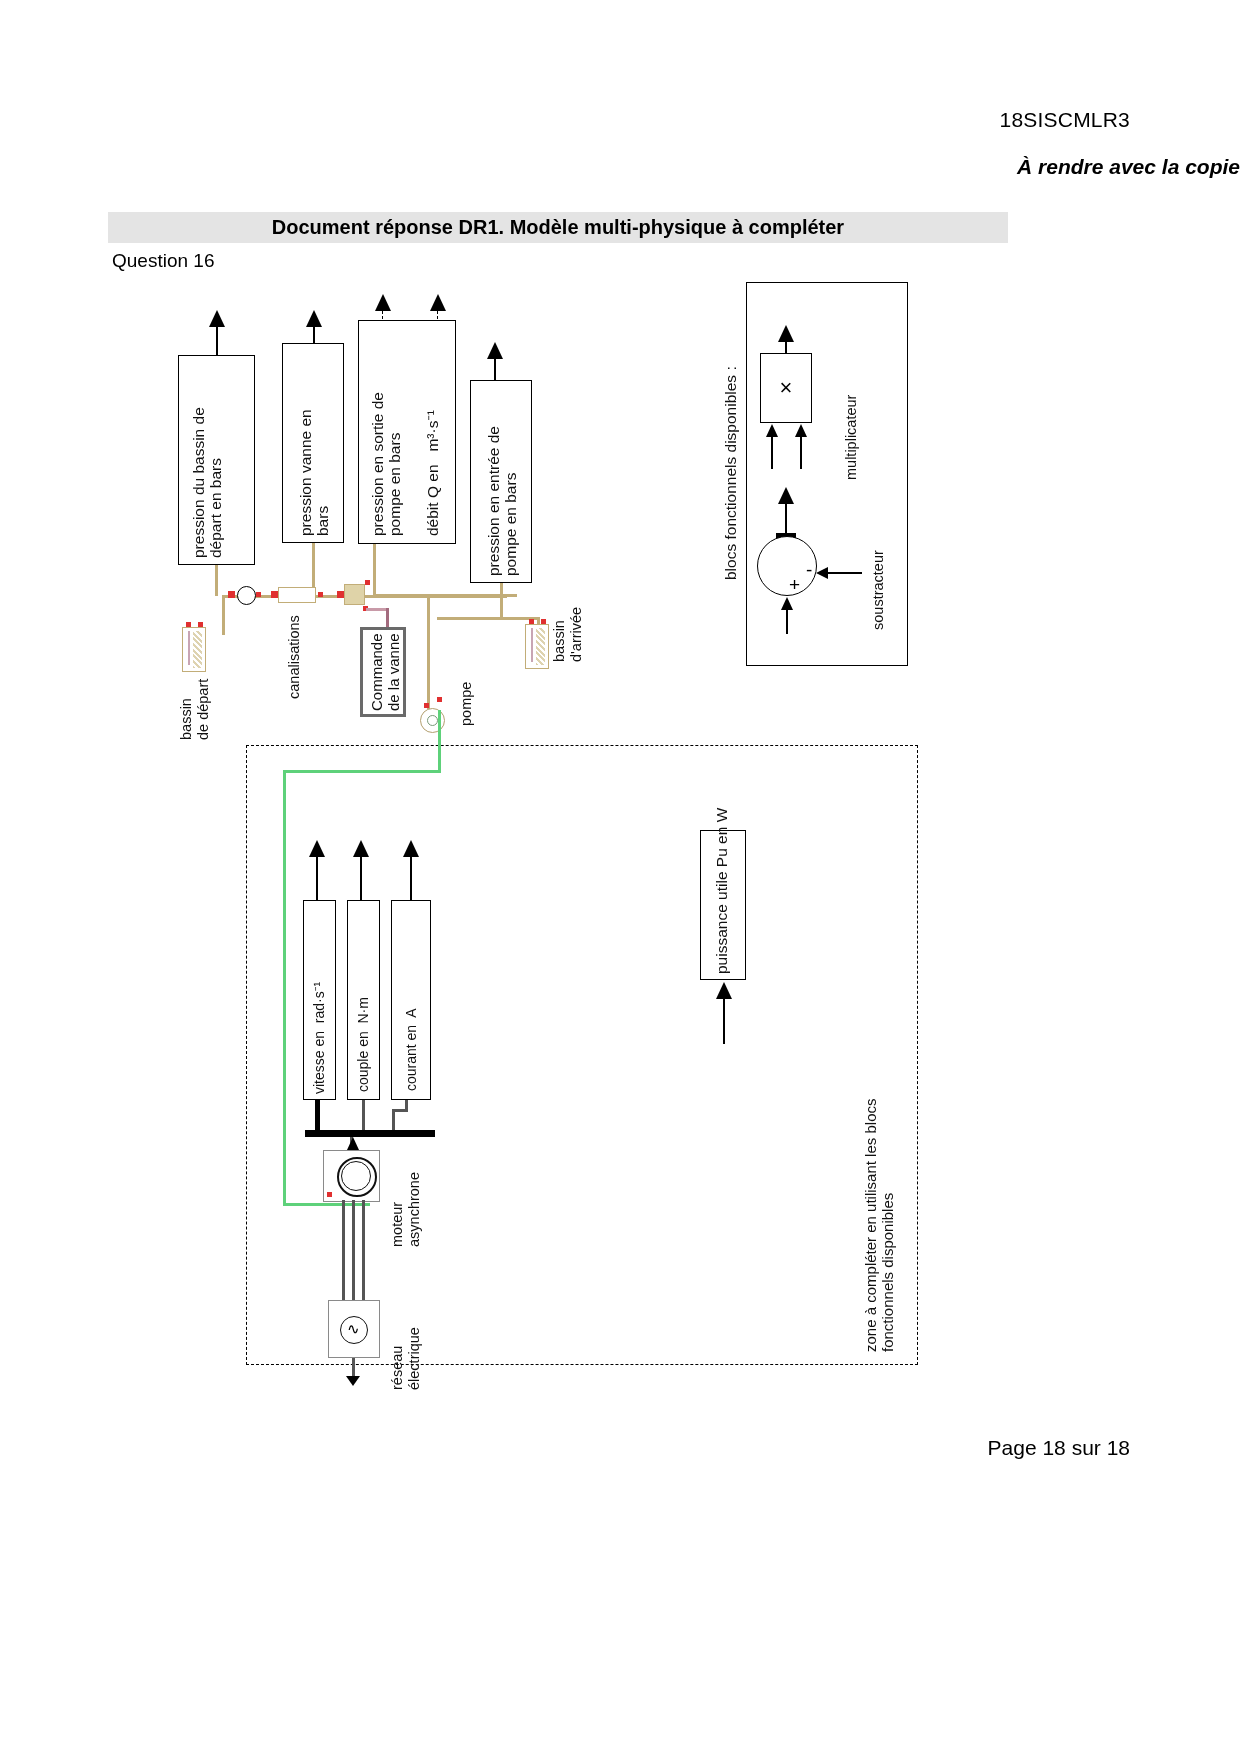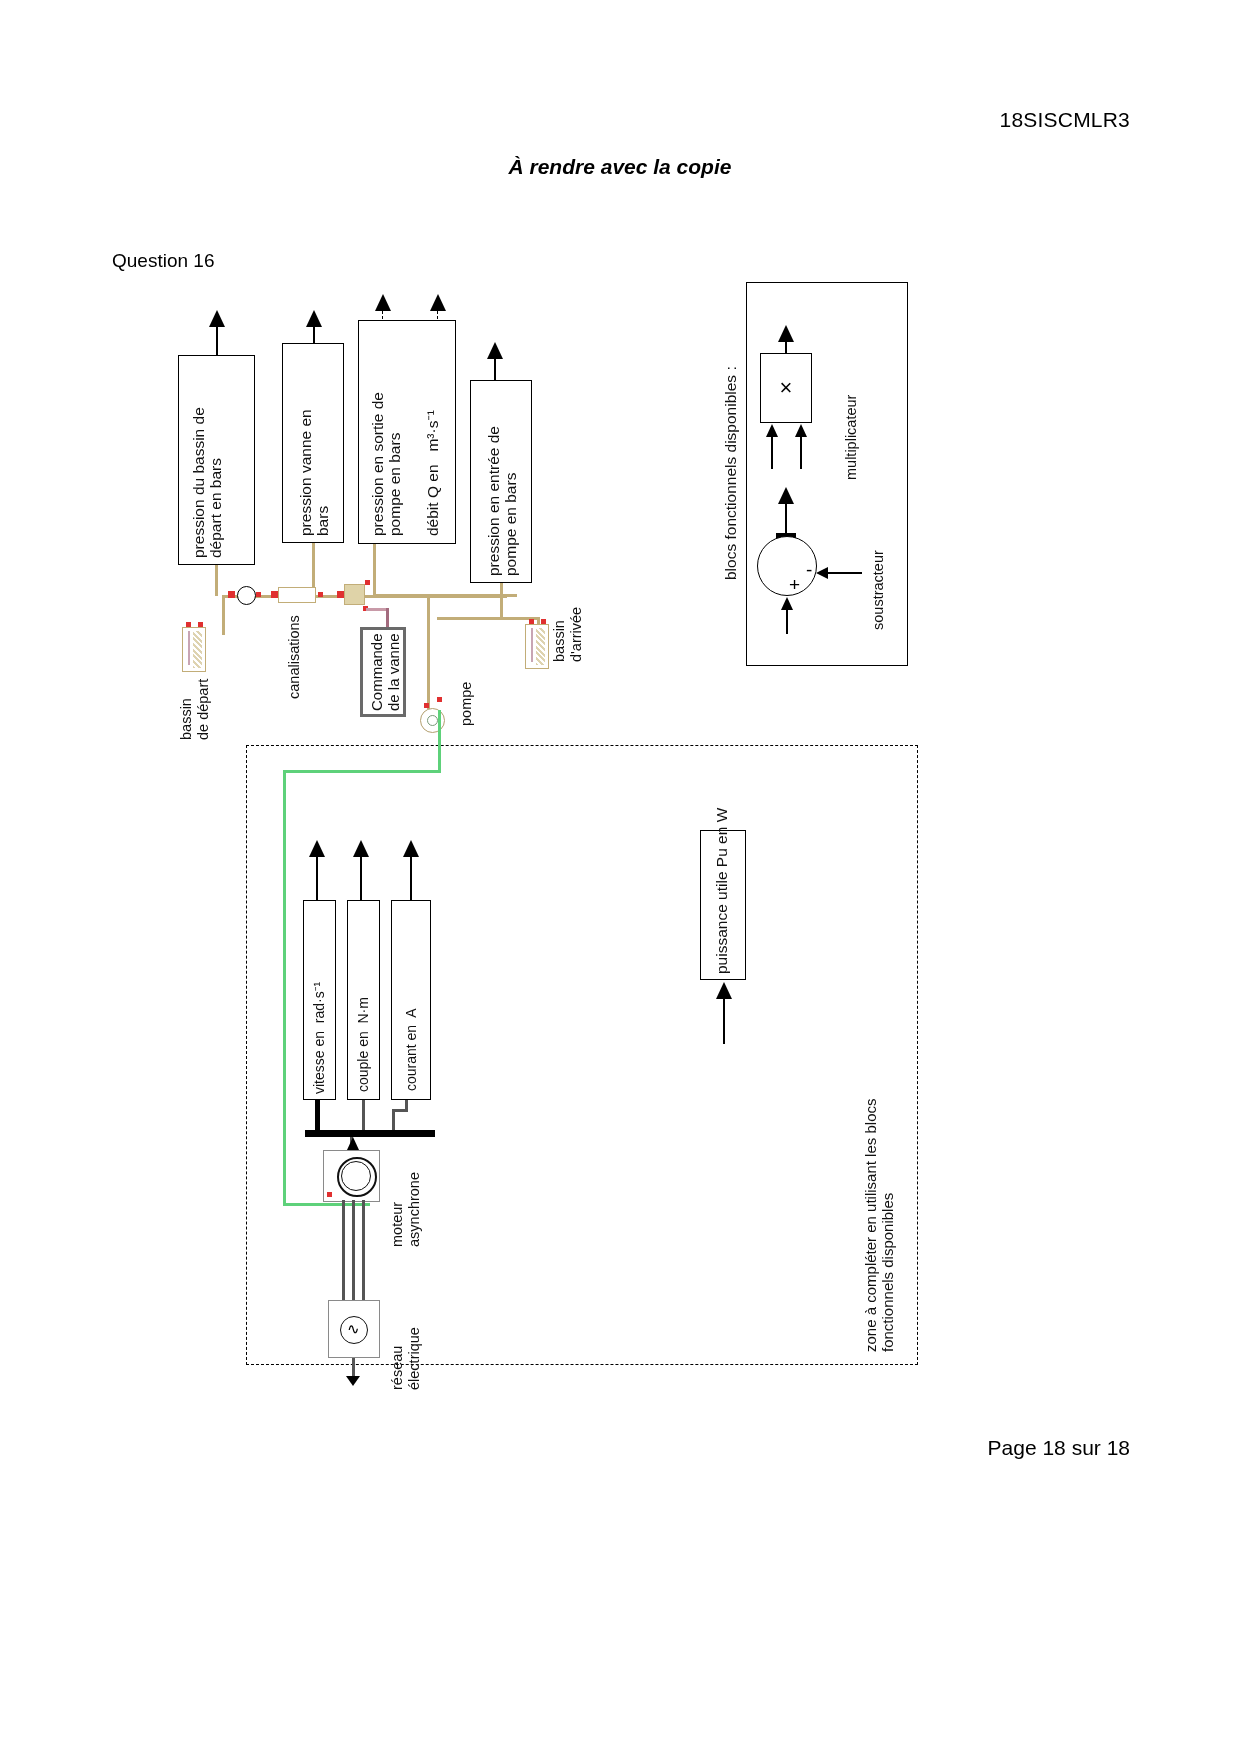--- a/index.html
+++ b/index.html
@@ -3,21 +3,21 @@
 <meta charset="utf-8">
 <style>
   html,body{margin:0;padding:0;background:#fff;}
   body{width:1240px;height:1754px;position:relative;
        font-family:"Liberation Sans", sans-serif;color:#000;overflow:hidden;}
 
   .page{position:absolute;inset:0;}
 
   
   .exam-code{position:absolute;right:110px;top:108px;font-size:21px;letter-spacing:.2px;}
-  .rendre{position:absolute;left:0;right:0;top:155px;text-align:center;
+  .rendre{position:absolute;left:0;right:0;top:155px;text-align:right;
           font-size:21px;font-weight:bold;font-style:italic;}
   .dr-band{position:absolute;left:108px;top:212px;width:900px;height:31px;
            background:#e4e4e4;display:flex;align-items:center;justify-content:center;}
   .dr-band span{font-size:20px;font-weight:bold;}
   .question{position:absolute;left:112px;top:250px;font-size:19px;}
   .footer{position:absolute;right:110px;top:1436px;font-size:21px;}
 
   
   .box{position:absolute;border:1.6px solid #000;background:#fff;box-sizing:border-box;}
   .vtext{position:absolute;writing-mode:vertical-rl;transform:rotate(180deg);
@@ -70,20 +70,23 @@
   .gnd{position:absolute;width:0;height:0;border-left:7px solid transparent;
        border-right:7px solid transparent;border-top:10px solid #000;}
 </style>
 </head>
 <body>
 
 <div class="page">
 
   <div class="exam-code">18SISCMLR3</div>
   <div class="rendre">À rendre avec la copie</div>
+  <div class="dr-band">
+    <span>Document réponse DR1. Modèle multi-physique à compléter</span>
+  </div>
   <div class="question">Question 16</div>
 
   <div class="arrow-up" style="left:209px;top:310px;"></div>
   <div class="vline" style="left:216px;top:326px;height:29px;"></div>
   <div class="box" style="left:178px;top:355px;width:77px;height:210px;"></div>
   <div class="vtext" style="left:190px;top:362px;height:196px;">pression du bassin de
 départ en bars</div>
 
   <div class="arrow-up" style="left:306px;top:310px;"></div>
   <div class="vline" style="left:313px;top:326px;height:17px;"></div>

